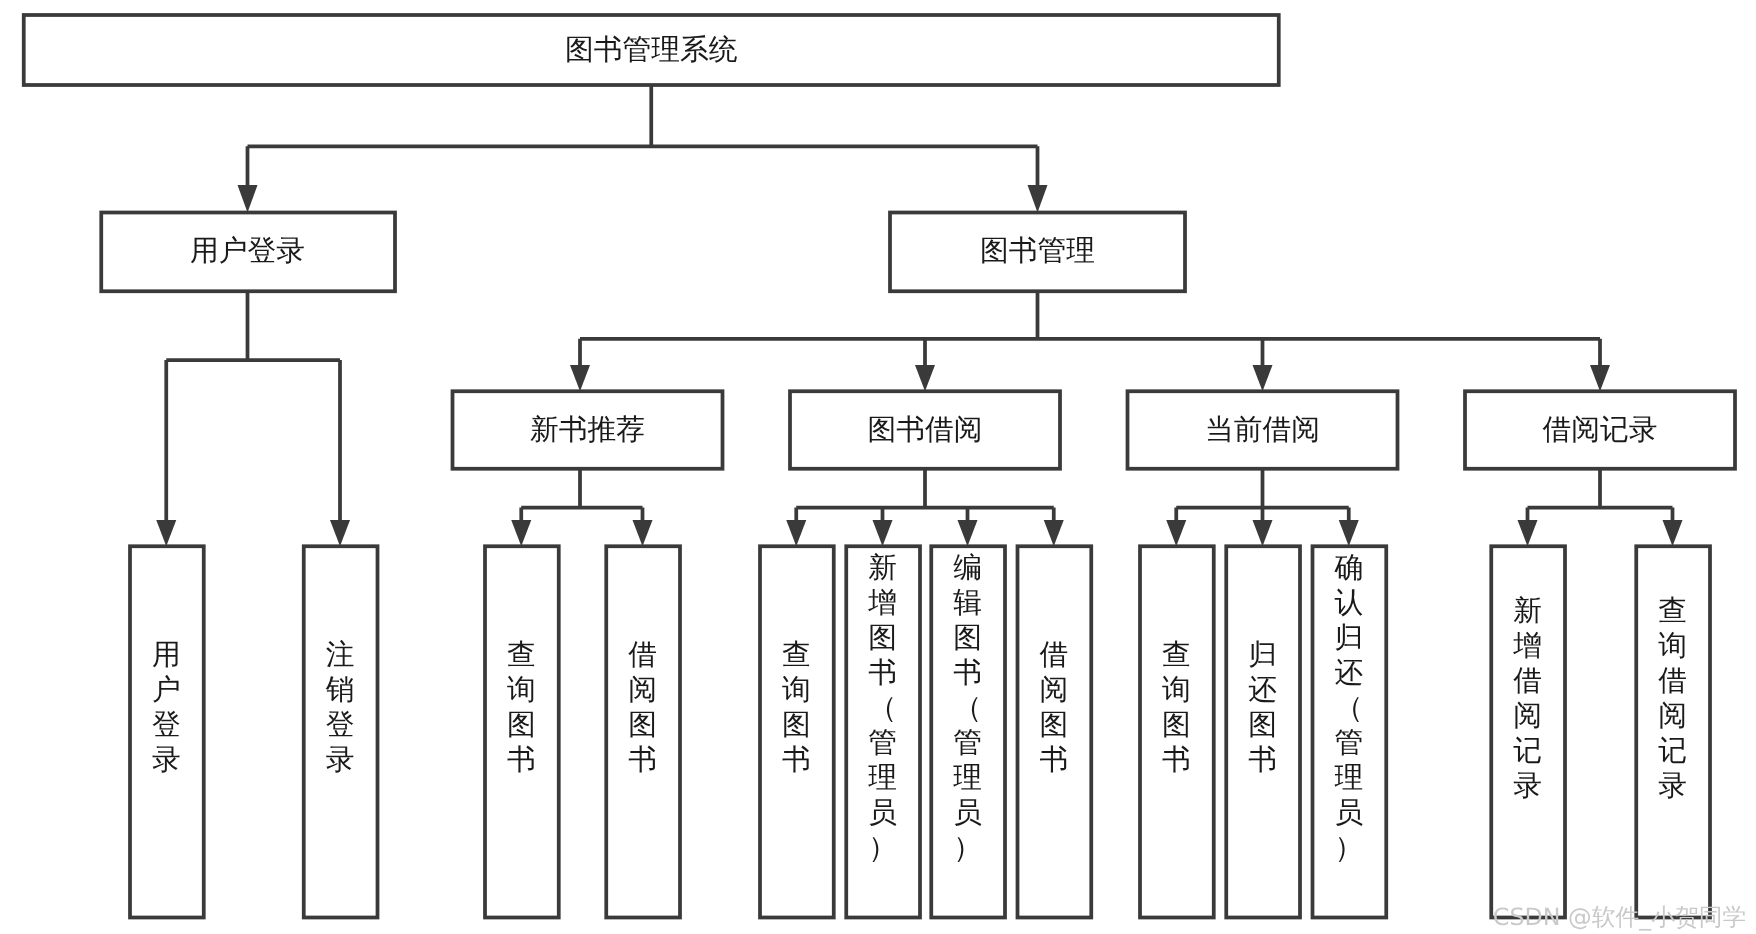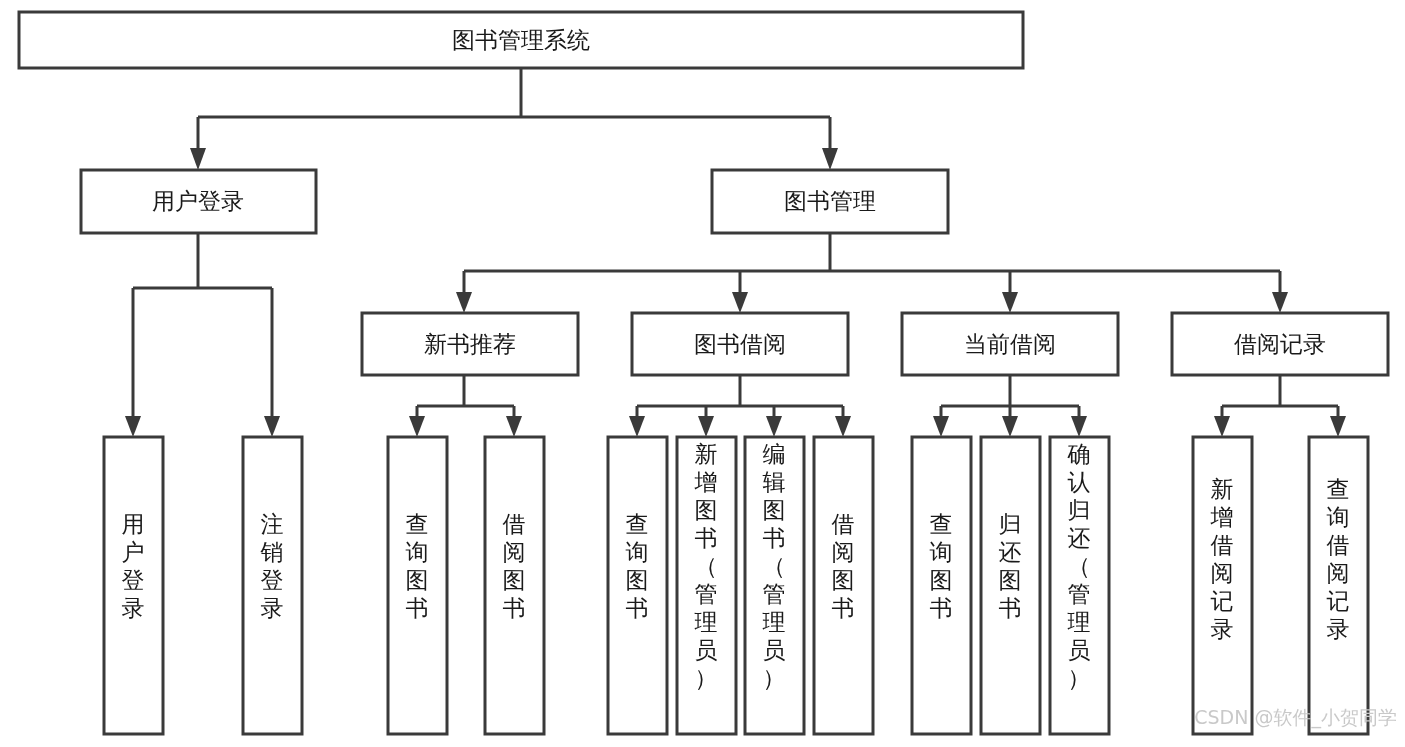--- a/index.html
+++ b/index.html
@@ -48,21 +48,21 @@
     stroke: #3a3a3a;
     stroke-width: 3;
     fill: none;
   }
   .arrowhead {
     fill: #3a3a3a;
   }
   .watermark {
     position: absolute;
     right: 8px;
-    bottom: 16px;
+    bottom: 0;
     color: #c9c9c9;
     font-size: 19px;
     font-family: "DejaVu Sans", "Liberation Sans", sans-serif;
     white-space: nowrap;
     user-select: none;
   }
 </style>
 </head>
 <body>
 

